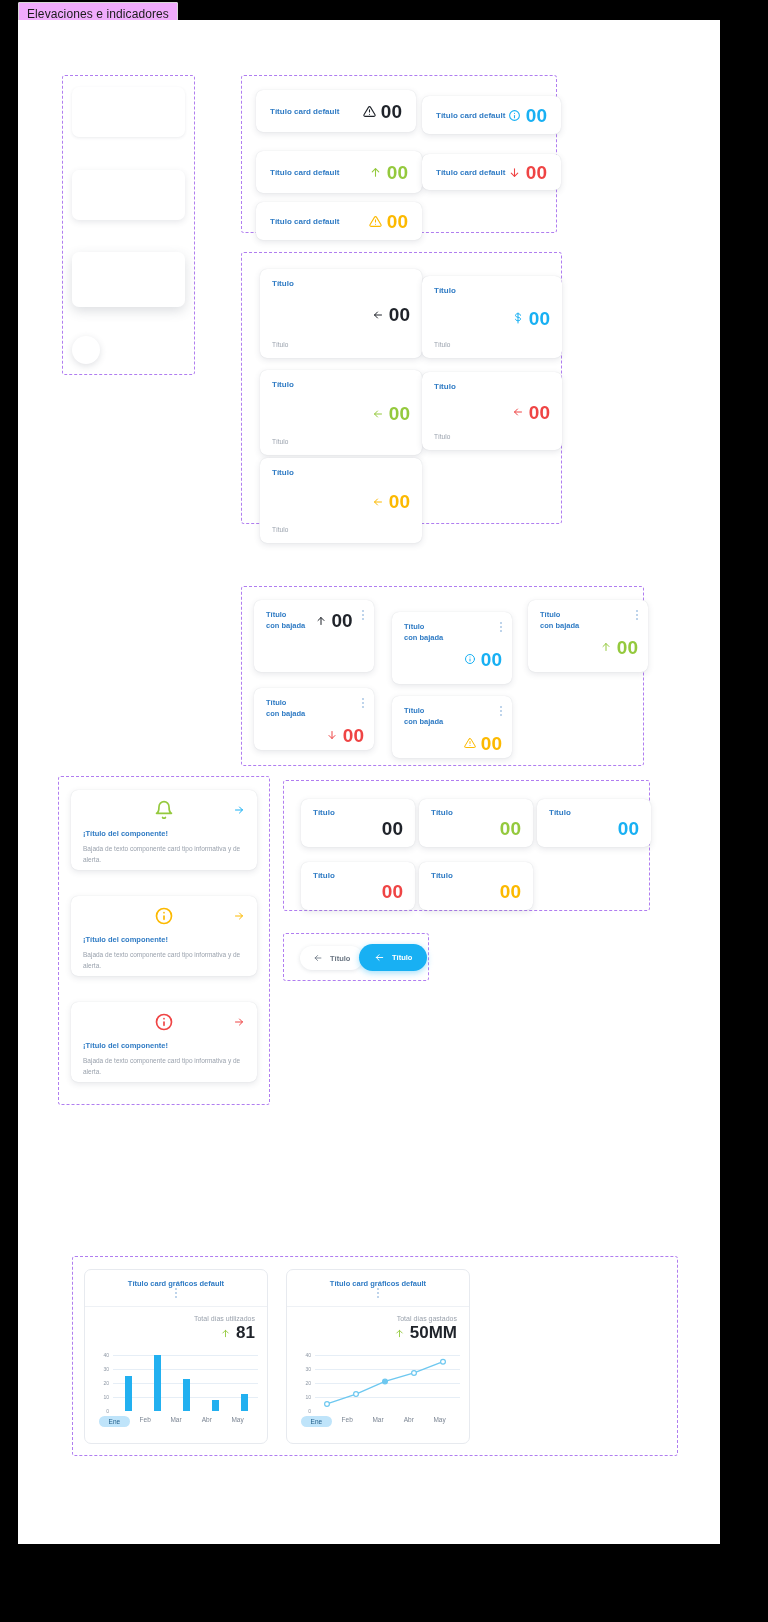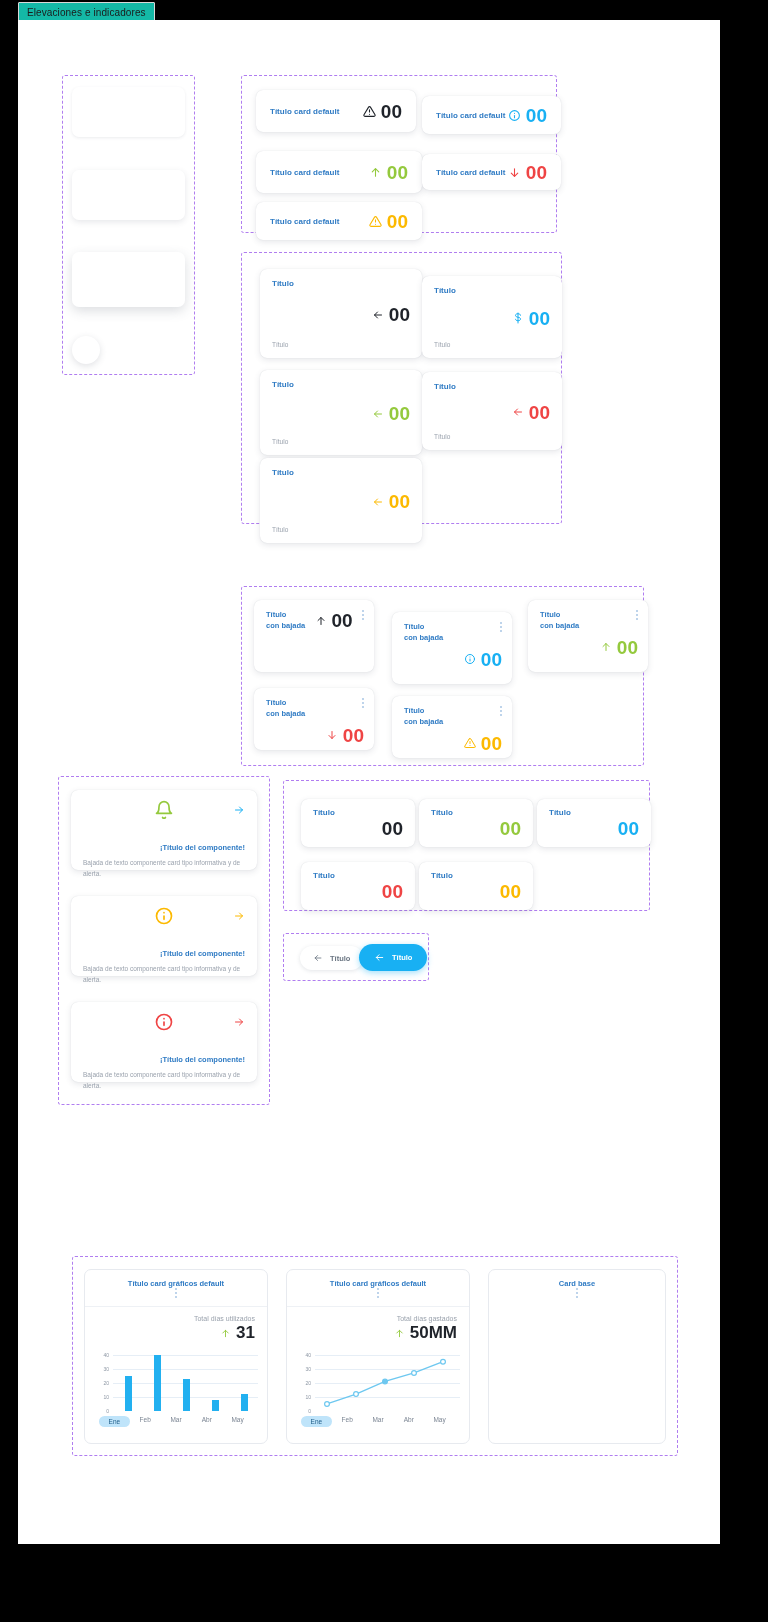--- a/index.html
+++ b/index.html
@@ -4,22 +4,22 @@
 <style>
   * { box-sizing: border-box; margin: 0; padding: 0; }
   html, body { background: #000; }
   body {
     width: 768px; height: 1622px;
     font-family: "Liberation Sans", sans-serif;
     position: relative; overflow: hidden;
   }
   .tab-chip {
     position: absolute; left: 18px; top: 2px;
-    background: #14b8a6; border: 1px solid #d8d8d8;
-    font-size: 10px; color: #1b1b1b;
+    background: #f0abfc; border: 1px solid #d8d8d8;
+    font-size: 12px; color: #1b1b1b;
     padding: 4px 8px 5px 8px; border-radius: 1px;
     white-space: nowrap; letter-spacing: .1px;
   }
   .canvas {
     position: absolute; left: 18px; top: 20px;
     width: 702px; height: 1524px; background: #fff;
   }
   .dash { position: absolute; border: 1px dashed #b07df0; border-radius: 3px; }
   .card {
     position: absolute; background: #fff; border-radius: 7px;
@@ -40,21 +40,21 @@
   .val { display: flex; align-items: center; gap: 5px; }
   .ico { display: inline-flex; align-items: center; justify-content: center; }
 
   .kebab { display: flex; flex-direction: column; gap: 2px; align-items: center; }
   .kebab i { width: 2px; height: 2px; border-radius: 50%; background: #a9c6e4; display: block; }
 
   .ttl2 { color: #2f7bc4; font-size: 7.5px; font-weight: bold; line-height: 1.45; }
 
   .alert-card { padding: 10px 12px 12px; }
   .alert-top { display: flex; align-items: flex-start; justify-content: center; position: relative; height: 26px; }
-  .alert-title { text-align: right; color: #2f7bc4; font-size: 7.5px; font-weight: bold; margin-top: 17px; }
+  .alert-title { text-align: left; color: #2f7bc4; font-size: 7.5px; font-weight: bold; margin-top: 3px; }
   .alert-body { color: #9aa2ad; font-size: 6.5px; line-height: 1.65; margin-top: 6px; }
   .arrow-abs { position: absolute; right: 0; top: 4px; }
 
   .btn { display: inline-flex; align-items: center; gap: 7px; border-radius: 14px;
          font-size: 7.5px; font-weight: bold; padding: 7px 13px; }
   .btn-ghost { background: #fff; color: #6b7683; box-shadow: 0 1px 4px rgba(60,70,90,.14); }
   .btn-primary { background: #18b0f3; color: #fff; box-shadow: 0 2px 6px rgba(24,176,243,.4); }
 
   .chart-card-head { display: flex; align-items: center; justify-content: space-between;
                      padding: 9px 12px 8px; border-bottom: 1px solid #eef1f5; flex-direction: column; }
@@ -437,21 +437,21 @@
     </div>
     <div style="padding:8px 12px 0 12px;">
       <div class="chart-kpi-lbl">Total días utilizados</div>
       <div class="chart-kpi-val">
         <span class="ico">
           <svg width="11" height="13" viewBox="0 0 24 24" fill="none" stroke="#94c93d" stroke-width="2" stroke-linecap="round" stroke-linejoin="round">
               <path d="M12 19V5"></path>
               <path d="M6 11l6-6 6 6"></path>
             </svg>
         </span>
-        <span>31</span>
+        <span>81</span>
       </div>
       <div class="plot" id="bar-plot" style="height:62px; margin-top:6px;">
           <div class="gline" style="left: 16px; top: 5.63636px; width: 145px;"></div>
           <div class="ytick" style="left: -2px; top: 2.63636px;">40</div>
           <div class="gline" style="left: 16px; top: 19.7273px; width: 145px;"></div>
           <div class="ytick" style="left: -2px; top: 16.7273px;">30</div>
           <div class="gline" style="left: 16px; top: 33.8182px; width: 145px;"></div>
           <div class="ytick" style="left: -2px; top: 30.8182px;">20</div>
           <div class="gline" style="left: 16px; top: 47.9091px; width: 145px;"></div>
           <div class="ytick" style="left: -2px; top: 44.9091px;">10</div>
@@ -514,24 +514,14 @@
       <div class="months" id="line-months">
           <span class="month active">Ene</span>
           <span class="month">Feb</span>
           <span class="month">Mar</span>
           <span class="month">Abr</span>
           <span class="month">May</span>
         </div>
     </div>
   </div>
 
-  <div class="card bord" style="left:470px; top:1249px; width:178px; height:175px;">
-    <div class="chart-card-head" style="border-bottom:none;">
-      <span class="chart-head-title">Card base</span>
-      <span class="kebab">
-          <i></i>
-          <i></i>
-          <i></i>
-        </span>
-    </div>
-  </div>
 
 </div>
 
 </body></html>

